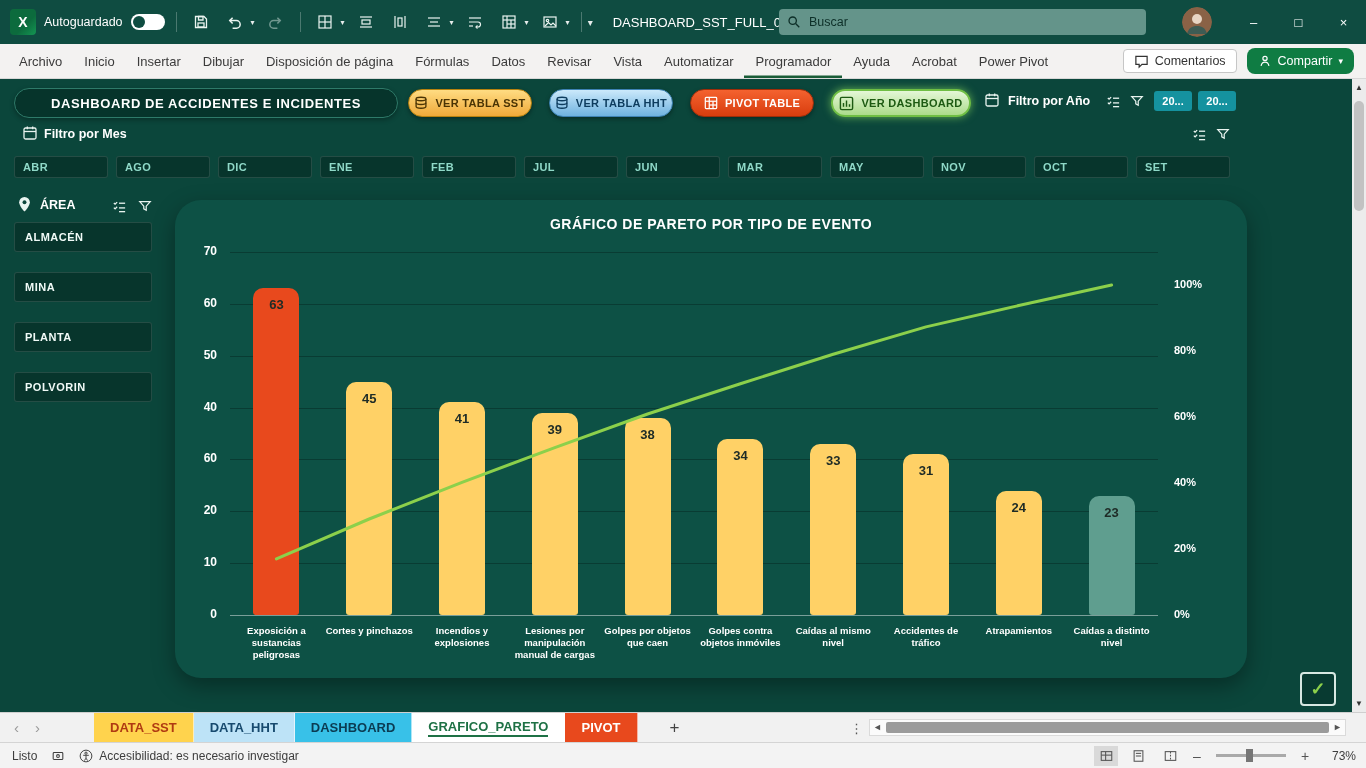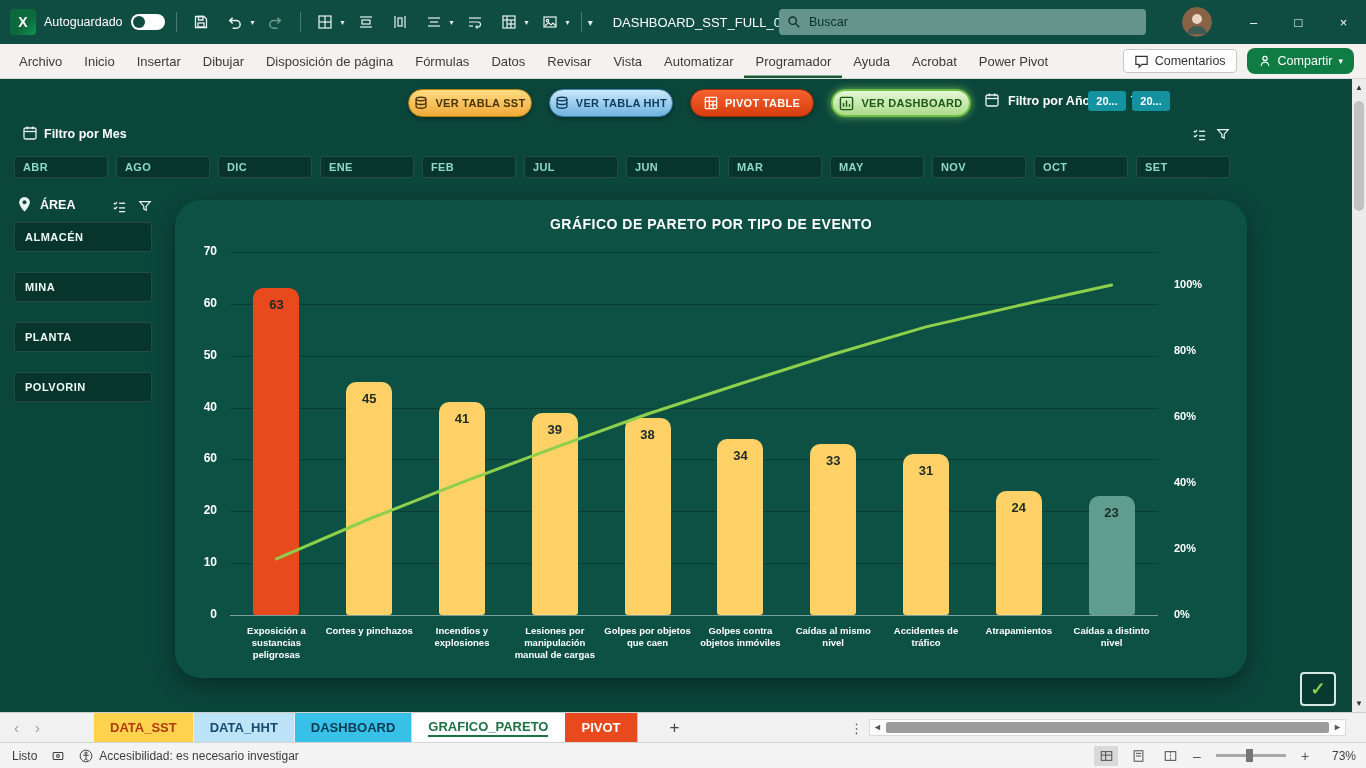--- a/index.html
+++ b/index.html
@@ -36,21 +36,21 @@
   .workspace { position:absolute; top:79px; left:0; width:100%; height:633px; background:#0B463B; }
   .dash-pill { position:absolute; left:14px; top:9px; width:384px; height:30px; border-radius:16px; background:#06342B; border:1px solid #2E7A69; display:flex; align-items:center; justify-content:center; color:#fff; font-weight:bold; font-size:13px; letter-spacing:.6px; box-shadow:0 2px 5px rgba(0,0,0,.3); }
   .action-btns { position:absolute; left:408px; top:10px; display:flex; gap:17px; height:28px; }
   .action-btn { display:flex; align-items:center; justify-content:center; gap:7px; border-radius:15px; font-size:11px; font-weight:bold; letter-spacing:.3px; box-shadow:0 2px 4px rgba(0,0,0,.35); }
   .btn-gold  { background:linear-gradient(180deg,#FFDC82,#EFA93A); border:1px solid #B8820F; color:#4A3404; width:124px; }
   .btn-blue  { background:linear-gradient(180deg,#CBE9FB,#6FB2DF); border:1px solid #3E82B3; color:#0D3C5E; width:124px; }
   .btn-red   { background:linear-gradient(180deg,#F4622F,#D83D0E); border:1px solid #9E2D09; color:#fff; width:124px; }
   .btn-green { background:linear-gradient(180deg,#E4F7D6,#ACDB8B); border:2px solid #6FBE44; color:#1D5A12; width:140px; box-shadow:0 0 8px rgba(139,219,92,.7); }
   .flabel { position:absolute; color:#fff; font-weight:bold; font-size:12.5px; white-space:nowrap; }
   .wicon { position:absolute; color:#E9F4F0; display:flex; }
-  .year-btns { position:absolute; left:1088px; top:12px; display:flex; gap:6px; }
+  .year-btns { position:absolute; left:1154px; top:12px; display:flex; gap:6px; }
   .year-btn { width:38px; height:20px; border-radius:3px; background:#15929F; color:#fff; font-size:11px; font-weight:bold; display:flex; align-items:center; justify-content:center; }
   .months { position:absolute; left:14px; top:77px; width:1216px; height:22px; display:flex; gap:8px; }
   .month-btn { flex:1; background:#07352C; border:1px solid rgba(255,255,255,.12); border-radius:3px; color:#8FD9C8; font-size:11px; font-weight:bold; display:flex; align-items:center; padding-left:8px; letter-spacing:.4px; }
   .area-items { position:absolute; left:14px; top:143px; width:138px; }
   .area-btn { height:30px; margin-bottom:20px; background:#07352C; border:1px solid rgba(255,255,255,.12); border-radius:3px; color:#F0FAF7; font-size:11px; font-weight:bold; display:flex; align-items:center; padding-left:10px; letter-spacing:.5px; }
 
   
   .chart-card { position:absolute; left:175px; top:121px; width:1072px; height:478px; background:#0D5145; border-radius:26px; box-shadow:0 8px 22px rgba(0,0,0,.35); }
   .chart-title { position:absolute; top:16px; left:0; width:100%; text-align:center; color:#fff; font-weight:bold; font-size:14px; letter-spacing:.5px; }
   .plot { position:absolute; left:55px; top:52px; width:928px; height:363px; }
@@ -247,20 +247,21 @@
             </svg>
         </span>
         <span>Compartir</span>
         <span style="font-size:9px">▾</span>
       </div>
     </div>
   </div>
 
   <div class="workspace">
 
+    <div class="dash-pill">DASHBOARD DE ACCIDENTES E INCIDENTES</div>
 
     <div class="action-btns" id="action-btns">
         <div class="action-btn btn-gold">
           <span style="display:flex">
             <svg width="14" height="14" viewBox="0 0 16 16" fill="none" stroke="currentColor" stroke-width="1.5">
               <ellipse cx="8" cy="3.4" rx="5.6" ry="2"></ellipse>
               <path d="M2.4 3.4v4.3c0 1.1 2.5 2 5.6 2s5.6-.9 5.6-2V3.4"></path>
               <path d="M2.4 7.7V12c0 1.1 2.5 2 5.6 2s5.6-.9 5.6-2V7.7"></path>
             </svg>
           </span>

